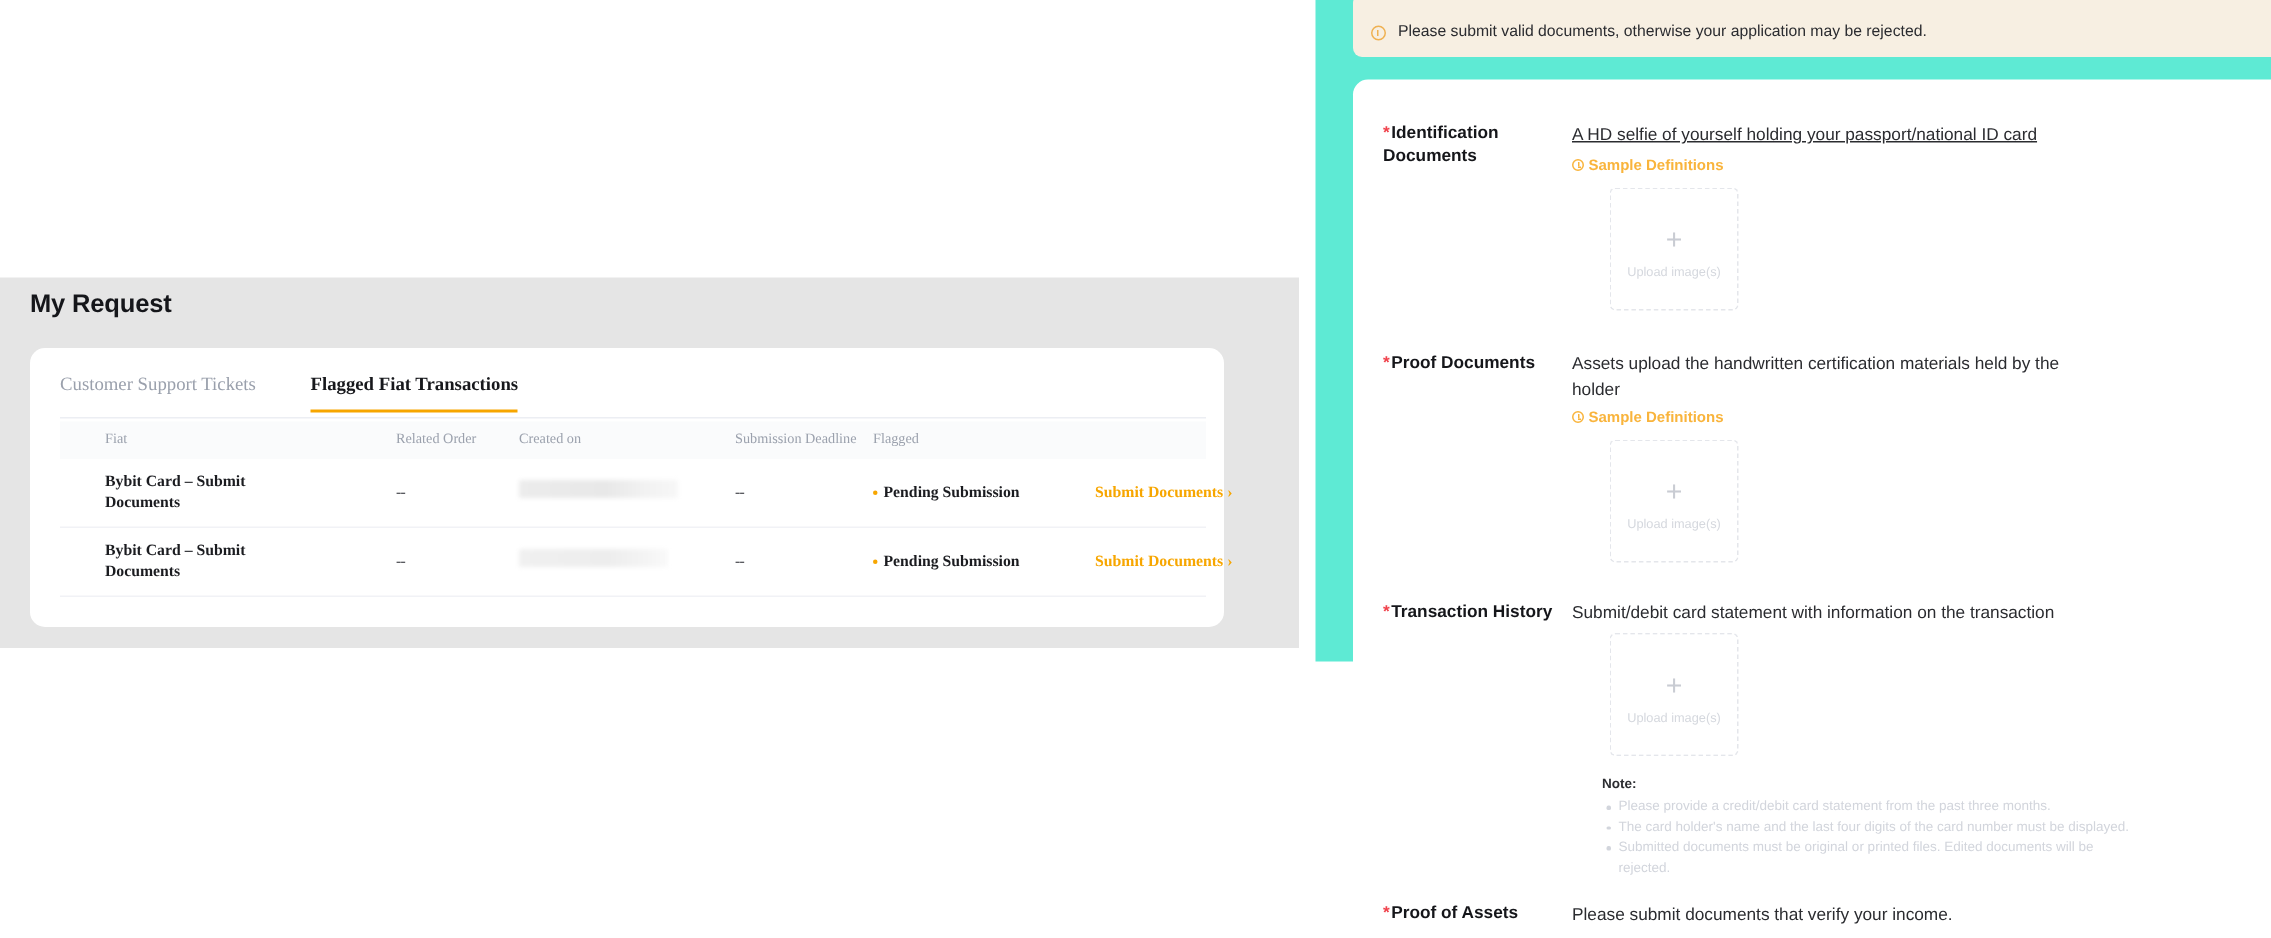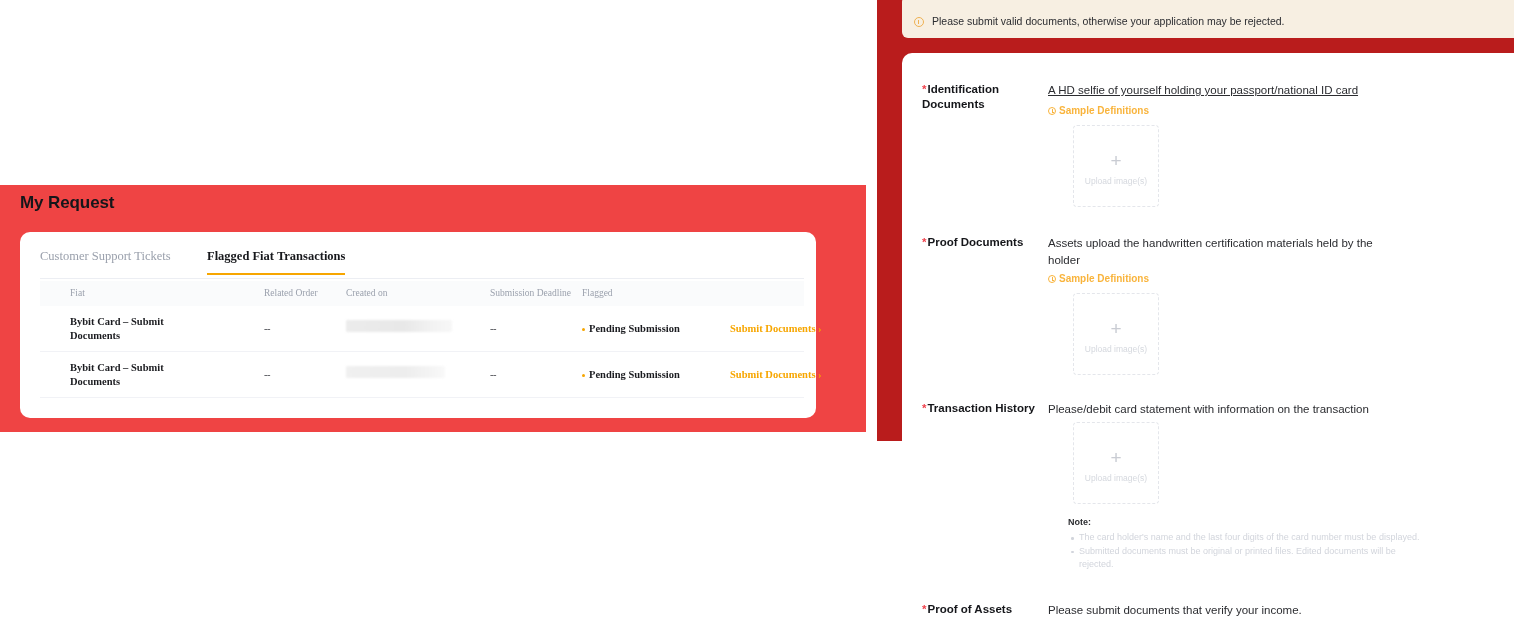--- a/index.html
+++ b/index.html
@@ -14,21 +14,21 @@
     overflow: hidden;
     position: relative;
     -webkit-font-smoothing: antialiased;
   }
 
   
   #left-pane {
     position: absolute;
     left: 0; top: 185px;
     width: 866px; height: 247px;
-    background: #ef4444;
+    background: #e5e5e5;
   }
   #page-title {
     position: absolute;
     left: 20px; top: 8px;
     font-size: 17px;
     font-weight: 700;
     color: #15161a;
     letter-spacing: -0.1px;
   }
   #request-card {
@@ -134,21 +134,21 @@
   .c-create { left: 306px; }
   .c-dead   { left: 450px; }
   .c-status { left: 542px; }
   .c-action { left: 690px; }
 
   
   #right-pane {
     position: absolute;
     left: 877px; top: 0;
     width: 637px; height: 441px;
-    background: #b91c1c;
+    background: #5eead4;
   }
   #notice-banner {
     position: absolute;
     left: 25px; top: -4px;
     width: 1000px;
     height: 42px;
     background: #f7efe2;
     border-radius: 6px;
     overflow: hidden;
   }
@@ -382,28 +382,29 @@
       <div class="upload-box" style="top:240px;">
         <div class="upload-plus">+</div>
         <div class="upload-caption">Upload image(s)</div>
       </div>
     </div>
 
     <div class="field-row">
       <div class="field-label" style="top:348px;">
         <span class="req-star">*</span><span>Transaction History</span>
       </div>
-      <div class="field-desc" style="top:348px; width:380px;">Please/debit card statement with information on the transaction</div>
+      <div class="field-desc" style="top:348px; width:380px;">Submit/debit card statement with information on the transaction</div>
       <div class="upload-box" style="top:369px;">
         <div class="upload-plus">+</div>
         <div class="upload-caption">Upload image(s)</div>
       </div>
       <div class="note-block" style="top:464px;">
         <div class="note-title">Note:</div>
         <ul class="note-list">
+          <li>Please provide a credit/debit card statement from the past three months.</li>
           <li>The card holder's name and the last four digits of the card number must be displayed.</li>
           <li>Submitted documents must be original or printed files. Edited documents will be rejected.</li>
         </ul>
       </div>
     </div>
 
     <div class="field-row">
       <div class="field-label" style="top:549px;">
         <span class="req-star">*</span><span>Proof of Assets</span>
       </div>

